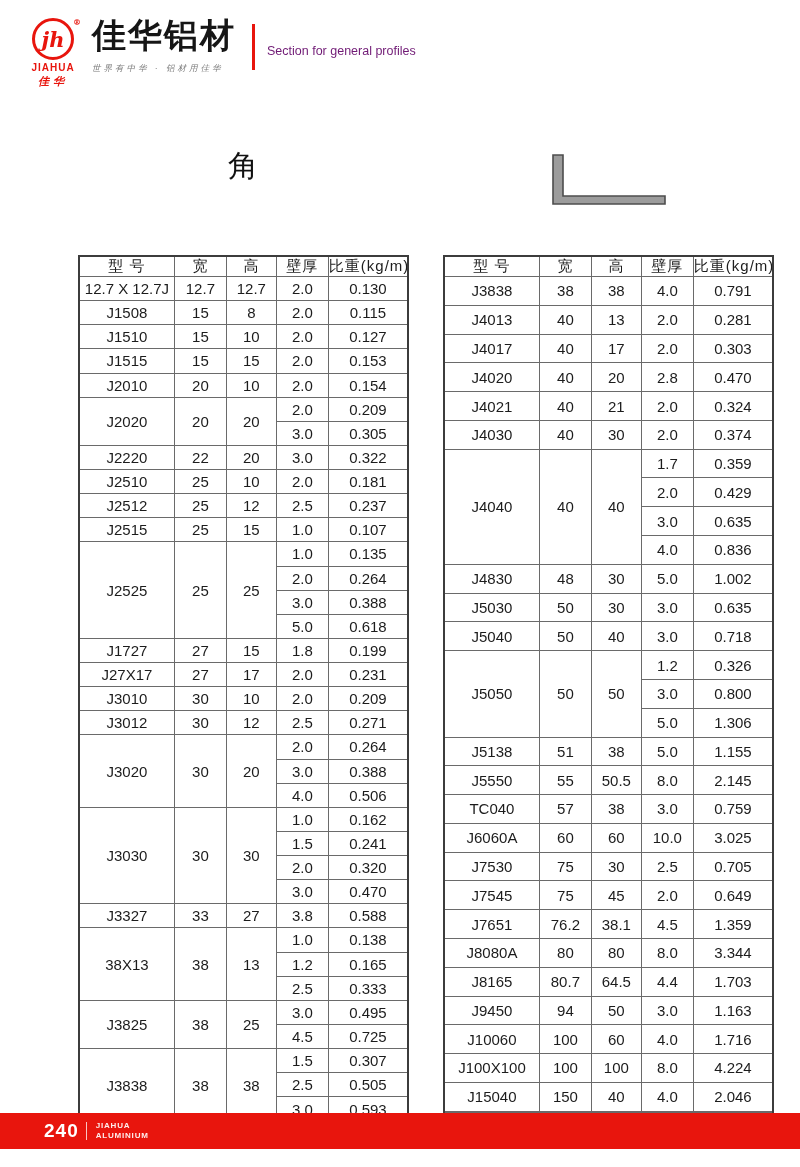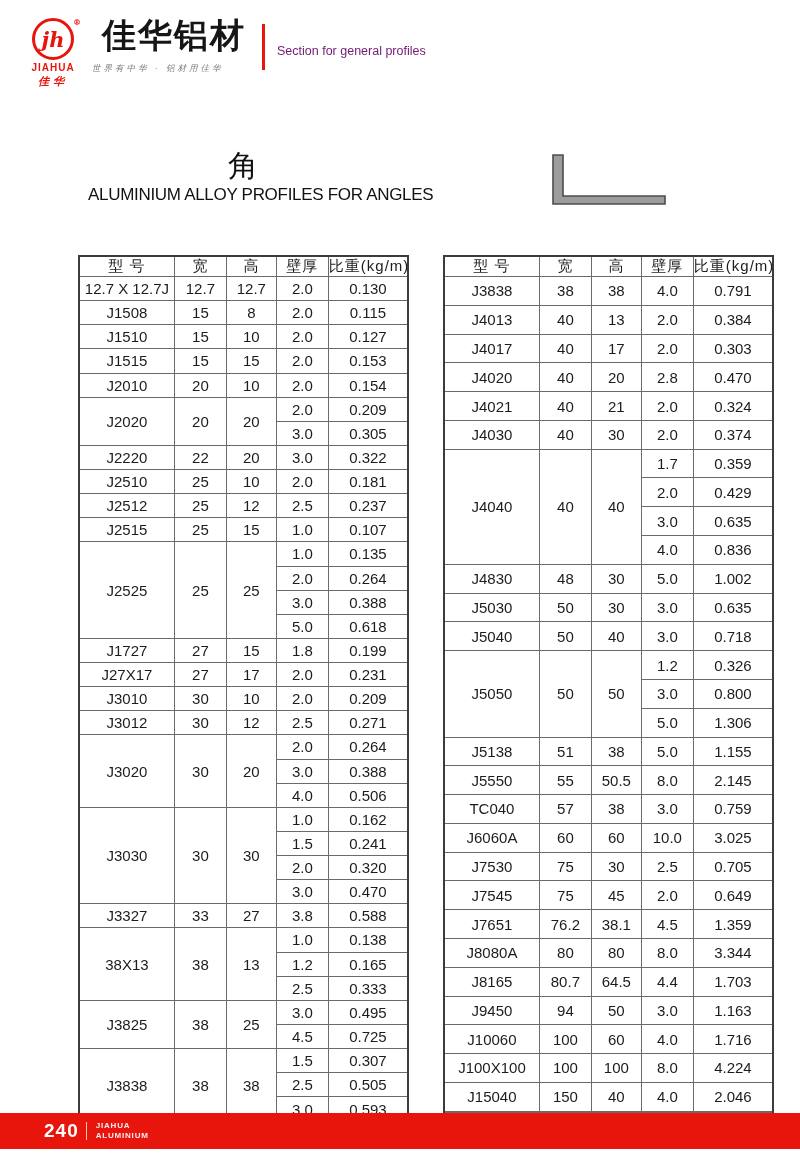--- a/index.html
+++ b/index.html
@@ -15,21 +15,21 @@
   .logo-emblem {
     width: 36px; height: 36px; margin: 2px auto 0; border: 3px solid var(--accent);
     border-radius: 50%; display: flex; align-items: center; justify-content: center;
     color: var(--accent); font-family: "DejaVu Serif", serif; font-style: italic;
     font-weight: bold; font-size: 21px; position: relative;
   }
   .reg-mark { position: absolute; top: -4px; right: -10px; font-size: 8px; font-style: normal; color: var(--accent); }
   .logo-en { color: var(--accent); font-weight: bold; font-size: 10px; letter-spacing: 1px; margin-top: 2px; }
   .logo-zh { color: var(--accent); font-weight: bold; font-size: 11px; letter-spacing: 4px; margin-top: 1px; font-style: italic; }
   .brand-text { margin-left: 10px; }
-  .brand-name { font-size: 34px; font-weight: 900; color: #161616; letter-spacing: 2px; line-height: 1.15; white-space: nowrap; margin-left: 10px; }
+  .brand-name { font-size: 34px; font-weight: 900; color: #161616; letter-spacing: 2px; line-height: 1.15; white-space: nowrap; }
   .brand-slogan { font-size: 8.5px; color: #7a7a7a; letter-spacing: 3px; margin-top: 8px; white-space: nowrap; font-style: italic; }
   .header-divider { width: 3px; height: 46px; background: var(--accent); margin: 8px 12px 0 16px; }
   .section-block { padding-top: 8px; }
   .section-zh { font-size: 25px; font-weight: 800; color: #1a1a1a; letter-spacing: 2px; white-space: nowrap; }
   .section-en { font-size: 12.5px; color: #701a75; margin-top: 20px; white-space: nowrap; }
 
   
   .title-block { position: absolute; top: 149px; left: 88px; width: 310px; text-align: center; }
   .title-zh { font-size: 30px; color: #111; line-height: 1.1; }
   .title-en { font-size: 17px; color: #111; margin-top: 3px; white-space: nowrap; letter-spacing: -0.3px; }
@@ -78,21 +78,20 @@
       <div class="brand-slogan">世界有中华 · 铝材用佳华</div>
     </div>
     <div class="header-divider"></div>
     <div class="section-block">
       <div class="section-en">Section for general profiles</div>
     </div>
   </div>
 
   <div class="title-block">
     <div class="title-zh">角</div>
-    <div class="title-en">ALUMINIUM ALLOY PROFILES FOR ANGLES</div>
   </div>
 
   <svg class="angle-icon" viewBox="0 0 114 52">
     <polygon points="1,1 11,1 11,42 113,42 113,50 1,50" fill="#9c9c9c" stroke="#4d4d4d" stroke-width="1.6"></polygon>
   </svg>
 
   <table class="profile-table table-left">
     <colgroup>
       <col style="width:29%">
         <col style="width:15.8%">
@@ -339,21 +338,21 @@
           <td>38</td>
           <td>38</td>
           <td>4.0</td>
           <td>0.791</td>
         </tr>
         <tr>
           <td>J4013</td>
           <td>40</td>
           <td>13</td>
           <td>2.0</td>
-          <td>0.384</td>
+          <td>0.281</td>
         </tr>
         <tr>
           <td>J4017</td>
           <td>40</td>
           <td>17</td>
           <td>2.0</td>
           <td>0.303</td>
         </tr>
         <tr>
           <td>J4020</td>

